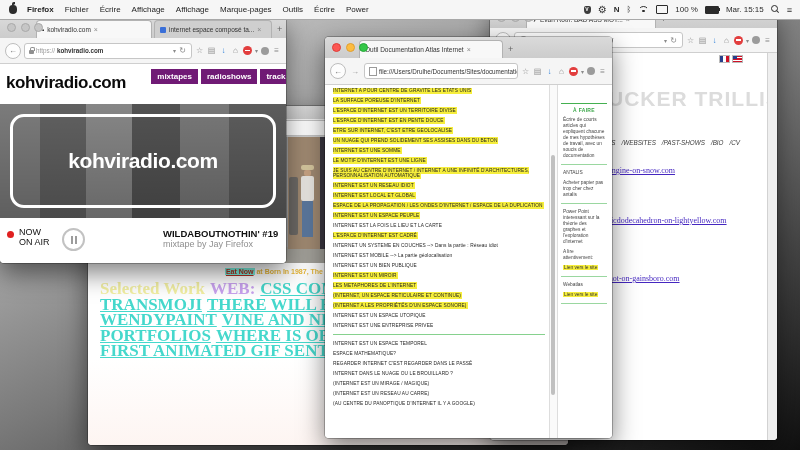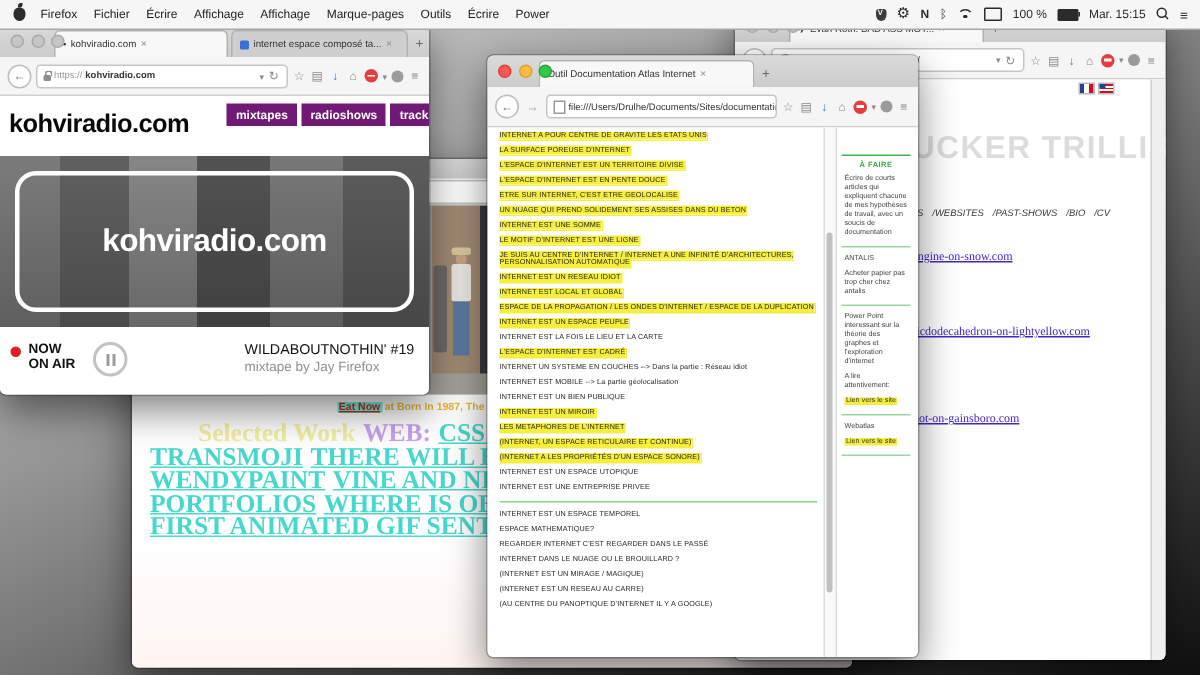--- a/index.html
+++ b/index.html
@@ -6,21 +6,21 @@
     font-family:"Liberation Sans",sans-serif;-webkit-font-smoothing:antialiased;}
   #desktop{position:relative;width:800px;height:450px;
     background:linear-gradient(155deg,#d2d2d2 4%,#a8a8a8 30%,#7a7a7a 52%,#474747 74%,#101010 100%);}
   
   #menubar{position:absolute;left:0;top:0;width:800px;height:19px;background:#f6f6f6;
     border-bottom:1px solid #a8a8a8;display:flex;align-items:center;font-size:8px;color:#1c1c1c;z-index:50;}
   .apple{width:8px;height:9px;background:#2d2d2d;border-radius:45% 45% 48% 48%;margin:0 10px 0 9px;position:relative;}
   .apple::before{content:"";position:absolute;left:3px;top:-3px;width:3px;height:3px;background:#2d2d2d;border-radius:60% 0 60% 0;}
   #menu-items{display:flex;gap:11px;}
   #menu-items .mi{white-space:nowrap;}
-  #menu-items .mi:nth-of-type(1){font-weight:normal;}
+  #menu-items .mi:nth-of-type(1){font-weight:bold;}
   #menu-right{margin-left:auto;display:flex;align-items:center;gap:7px;padding-right:8px;color:#2b2b2b;}
   .sicon{display:inline-block;text-align:center;}
   .shield{width:7px;height:8px;background:#3c3c3c;border-radius:2px 2px 50% 50%;position:relative;}
   .shield::after{content:"V";position:absolute;left:1.5px;top:0.5px;font-size:5px;color:#fff;font-weight:bold;}
   .gearglyph{font-size:10px;line-height:10px;}
   .nglyph{font-weight:bold;font-size:8px;}
   .btglyph{font-size:8px;}
   .wifi{position:relative;width:11px;height:8px;}
   .wifi::before{content:"";position:absolute;left:0;top:0;width:11px;height:11px;border:1.4px solid #2b2b2b;
     border-radius:50%;box-sizing:border-box;clip-path:polygon(0 0,100% 0,50% 58%);}
@@ -77,27 +77,27 @@
   #kr-nav{position:absolute;right:-10px;top:5px;display:flex;gap:3px;}
   #kr-nav .krnav{background:#701a75;color:#fff;font-size:8px;font-weight:bold;padding:3px 6px;white-space:nowrap;}
   #kr-photo{position:relative;height:114px;
     background:linear-gradient(90deg,#8e8e8e 0 14%,#6f6f6f 14% 30%,#9b9b9b 30% 46%,#5f5f5f 46% 63%,#8a8a8a 63% 80%,#6a6a6a 80% 100%);}
   #kr-photo::after{content:"";position:absolute;inset:0;background:linear-gradient(#00000022,#00000055);}
   #kr-frame{position:absolute;inset:10px;border:3px solid #fff;border-radius:14px;z-index:2;
     display:flex;align-items:center;justify-content:center;}
   #kr-hero{font-size:21px;font-weight:bold;color:#fff;letter-spacing:-0.4px;}
   #kr-player{position:relative;height:46px;background:#fff;}
   #kr-reddot{position:absolute;left:7px;top:13px;width:7px;height:7px;border-radius:50%;background:#e02020;}
-  #kr-status{position:absolute;left:19px;top:10px;font-size:9px;font-weight:bold;line-height:9.5px;color:#111;}
+  #kr-status{position:absolute;left:19px;top:10px;font-size:9px;font-weight:normal;line-height:9.5px;color:#111;}
   #kr-pause{position:absolute;left:62px;top:10px;width:19px;height:19px;border:2px solid #c2c2c2;border-radius:50%;
     display:flex;align-items:center;justify-content:center;gap:2px;}
   #kr-pause i{width:2px;height:8px;background:#9c9c9c;}
   #kr-time{position:absolute;left:95px;top:8px;font-size:22px;color:#97999b;letter-spacing:0.5px;}
   #kr-track{position:absolute;left:163px;top:10px;}
-  #kr-track .t1{font-size:9.5px;font-weight:normal;color:#111;white-space:nowrap;}
+  #kr-track .t1{font-size:9.5px;font-weight:bold;color:#111;white-space:nowrap;}
   #kr-track .t2{font-size:9px;color:#8f8f8f;}
   
   #w2{left:490px;top:7px;width:287px;height:433px;z-index:15;}
   #w2 .toolbar{height:24px;}
   #ev-page{position:relative;height:388px;background:#fff;}
   #ev-scroll{position:absolute;right:0;top:0;bottom:0;width:9px;background:#efefef;border-left:1px solid #d2d2d2;}
   #ev-flags{position:absolute;right:34px;top:2px;display:flex;gap:2px;}
   .flag{width:9px;height:6px;border:0.5px solid #bbb;}
   .flag.fr{background:linear-gradient(90deg,#27408b 0 33%,#fff 33% 66%,#cf1126 66%);}
   .flag.us{background:linear-gradient(#cf1126 0 20%,#fff 20% 40%,#cf1126 40% 60%,#fff 60% 80%,#cf1126 80%);position:relative;}
@@ -123,21 +123,21 @@
   #eh-photo .hat{position:absolute;left:213px;top:28px;width:13px;height:5px;background:#d9caa1;border-radius:2px;}
   #eh-photo .head{position:absolute;left:216px;top:33px;width:7px;height:6px;background:#caa585;border-radius:2px;}
   #eh-photo .shirt{position:absolute;left:213px;top:39px;width:13px;height:25px;background:#ece9e4;border-radius:2px;}
   #eh-photo .jeans{position:absolute;left:214px;top:64px;width:11px;height:36px;background:#5d7aa0;}
   #eh-caption{margin-top:5px;text-align:center;font-size:7px;font-weight:bold;white-space:nowrap;}
   #eh-caption .cap-link{color:#b03020;background:#7df0df;text-decoration:underline;padding:0 1px;}
   #eh-caption .cap-rest{color:#e8b83a;}
   #eh-hero{margin:6px 0 0 12px;font-family:"Liberation Serif",serif;font-weight:bold;font-size:17px;
     line-height:15.5px;white-space:nowrap;letter-spacing:0;}
   #eh-hero span{margin-right:5px;}
-  #eh-hero .sw{color:#f2efa2;margin-left:32px;}
+  #eh-hero .sw{color:#f2efa2;}
   #eh-hero .web{color:#c9a2ef;}
   #eh-hero .lnk{color:#45d8cc;text-decoration:underline;}
   #eh-hero .br{display:block;height:0;margin:0;}
   #eh-bottom{height:110px;background:linear-gradient(#ffffff,#fdf2ee);}
   
   #w4{left:325px;top:37px;width:287px;height:401px;z-index:30;}
   #w4 .toolbar{height:26px;}
   #doc-body{position:relative;height:354px;background:#fff;}
   #doc-list{position:absolute;left:8px;top:3px;width:212px;overflow:hidden;height:348px;}
   .row{font-size:4.8px;line-height:5.6px;letter-spacing:0.1px;color:#1e1e1e;margin-bottom:4.4px;}

